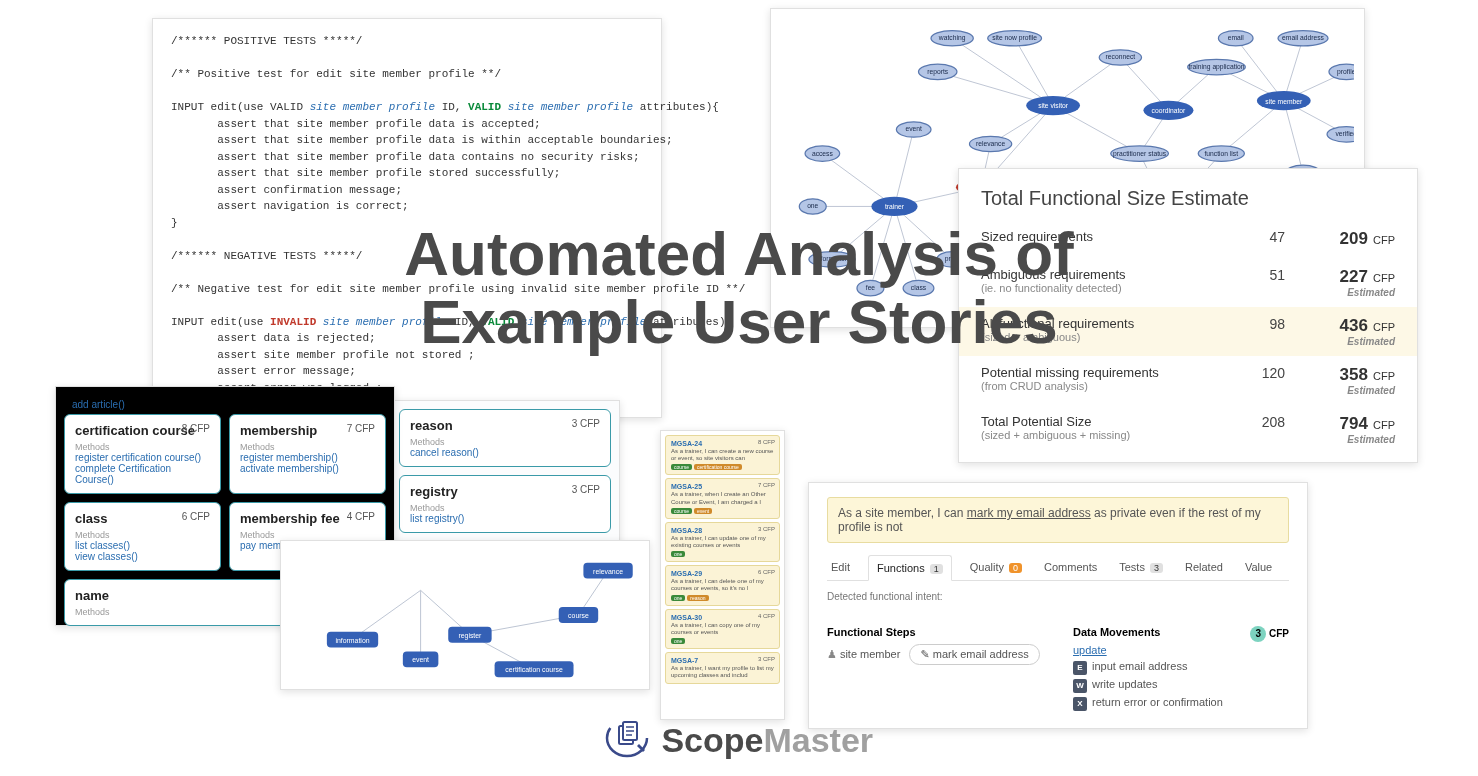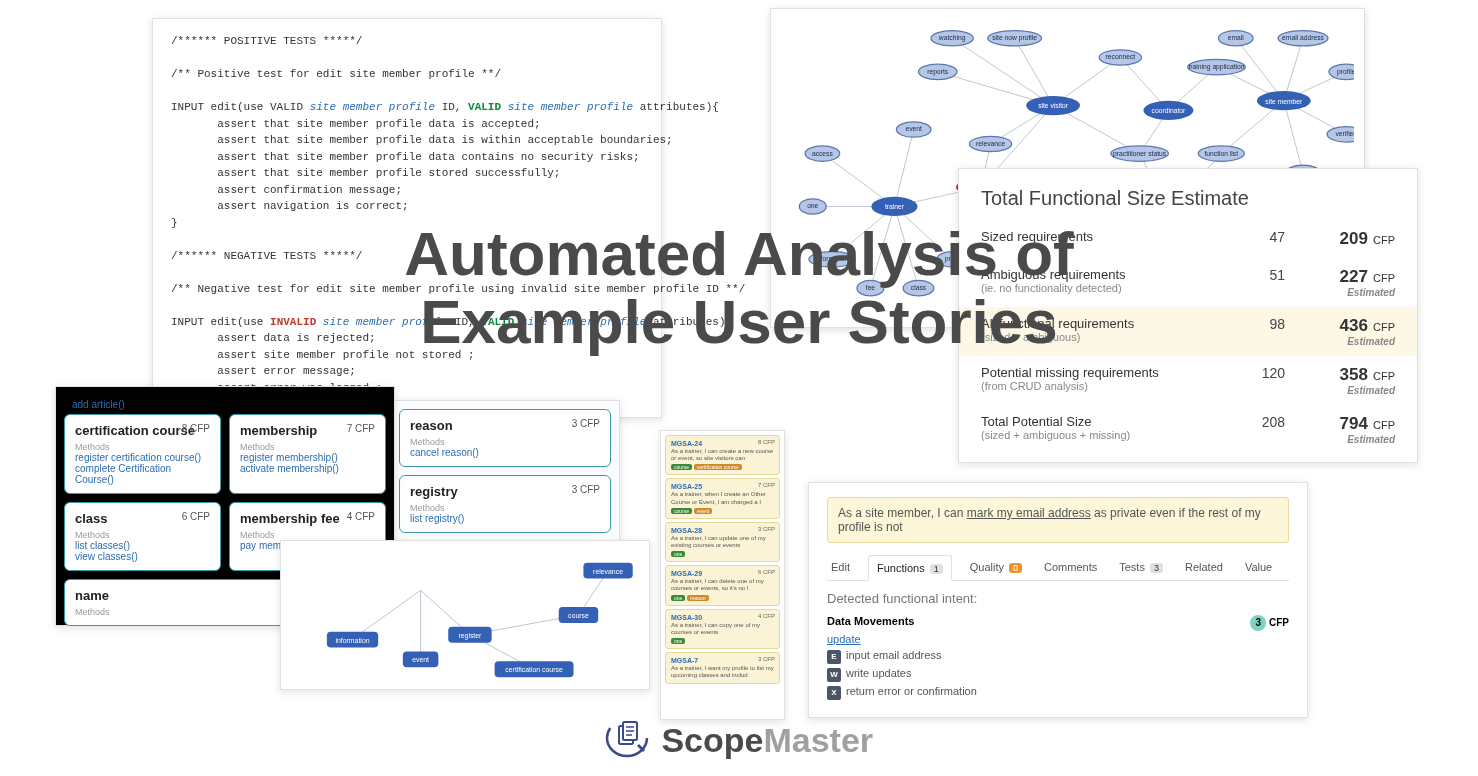--- a/index.html
+++ b/index.html
@@ -69,21 +69,21 @@
 .detail-id { font-size: 16px; font-weight: 400; color: #333; }
 .est-badge { font-size: 10px; color: #666; }
 .est-badge .num { display: inline-block; background: #7dd3c0; color: #155; border-radius: 50%; width: 18px; height: 18px; text-align: center; line-height: 18px; font-weight: 600; margin-left: 4px; }
 .story-text { background: #fdf6d8; border: 1px solid #e8dca0; border-radius: 3px; padding: 8px 10px; font-size: 12px; color: #555; }
 .story-text u { text-decoration: underline; }
 .tabs { display: flex; gap: 14px; border-bottom: 1px solid #e0e0e0; margin-top: 12px; font-size: 11px; color: #555; }
 .tab { padding: 6px 4px; cursor: pointer; position: relative; }
 .tab.active { color: #222; border: 1px solid #e0e0e0; border-bottom: 1px solid #fff; margin-bottom: -1px; border-radius: 3px 3px 0 0; padding: 6px 8px; }
 .tab .badge { display: inline-block; background: #e0e0e0; color: #333; border-radius: 3px; font-size: 9px; padding: 0 4px; margin-left: 2px; }
 .tab .badge.orange { background: #f0932b; color: #fff; }
-.detected { font-size: 13px; color: #777; margin: 10px 0 9px; }
+.detected { font-size: 10px; color: #777; margin: 10px 0 24px; }
 .func-grid { display: flex; gap: 30px; }
 .func-col h5 { font-size: 11px; font-weight: 700; margin-bottom: 6px; }
 .func-col .cfp-r { float:right; font-size:10px; }
 .func-col .cfp-r .num { display:inline-block; background:#7dd3c0; border-radius:50%; width:16px; height:16px; text-align:center; line-height:16px; font-weight:600; }
 .actor { font-size: 11px; color: #555; }
 .actor .ico { color: #888; margin-right: 3px; }
 .chip { display: inline-block; border: 1px solid #ccc; border-radius: 14px; padding: 3px 10px; font-size: 11px; margin-left: 6px; }
 .dm-item { font-size: 11px; color: #555; margin: 3px 0; }
 .dm-item .db { display: inline-block; width: 14px; height: 14px; background: #4a5568; color: #fff; font-size: 8px; text-align: center; line-height: 14px; border-radius: 2px; margin-right: 5px; font-weight: 600; }
 
@@ -370,20 +370,27 @@
       <div class="tab active">Functions <span class="badge ">1</span></div>
       <div class="tab">Quality <span class="badge orange">0</span></div>
       <div class="tab">Comments</div>
       <div class="tab">Tests <span class="badge ">3</span></div>
       <div class="tab">Related</div>
       <div class="tab">Value</div>
     </div>
   <div class="detected">Detected functional intent:</div>
   <div class="func-grid">
     <div class="func-col" style="flex:1">
+      <h5>Functional Steps</h5>
+      <div class="actor">
+        <span class="ico">♟</span><span>site member</span>
+        <span class="chip">✎ mark email address</span>
+      </div>
+    </div>
+    <div class="func-col" style="flex:1">
       <h5>
         <span>Data Movements</span>
         <span class="cfp-r"><span class="num">3</span> <span>CFP</span></span>
       </h5>
       <div style="color:#2a6db0; text-decoration:underline; font-size:11px; margin-bottom:4px;">update</div>
       <div id="dm-list">
           <div class="dm-item"><span class="db">E</span>input email address</div>
           <div class="dm-item"><span class="db">W</span>write updates</div>
           <div class="dm-item"><span class="db">X</span>return error or confirmation</div>
         </div>

